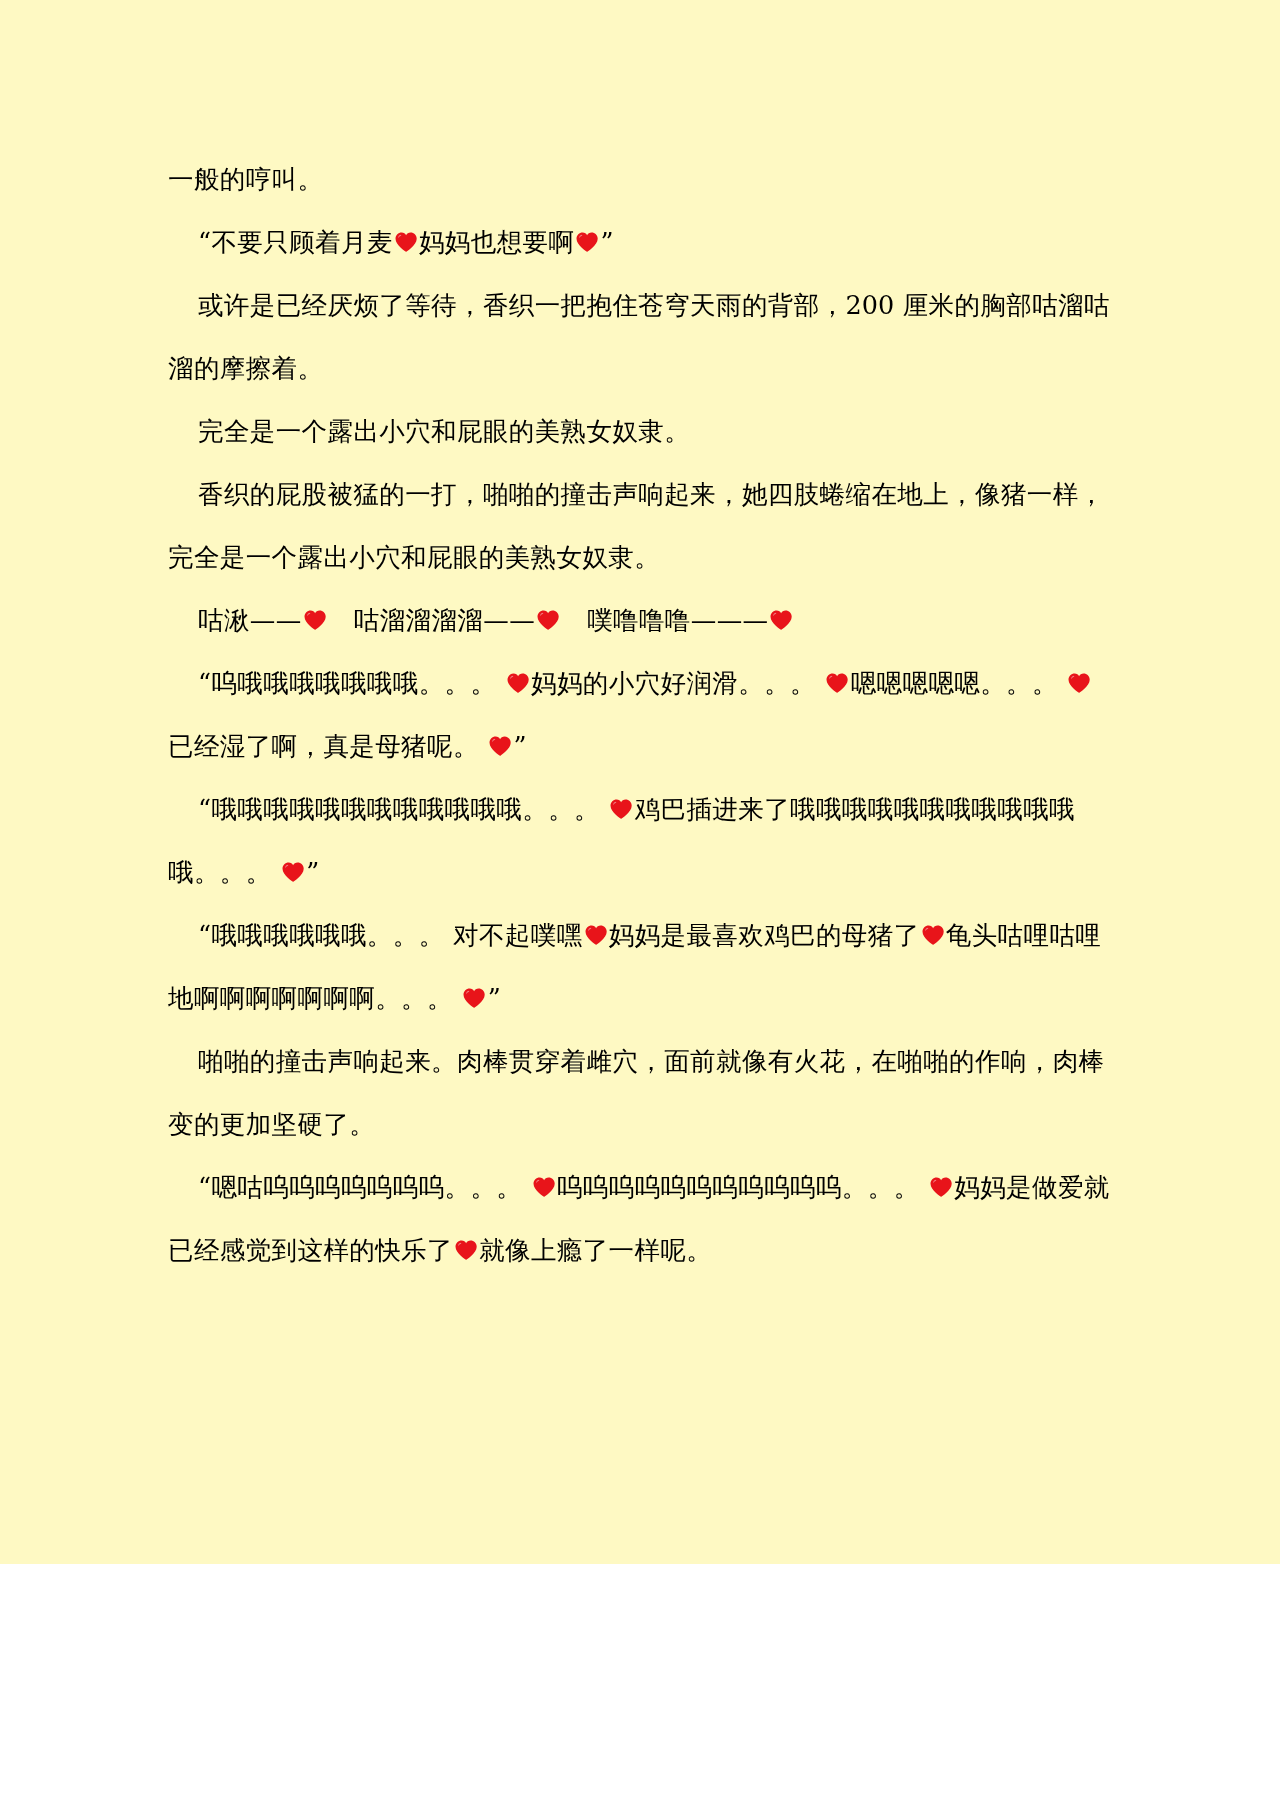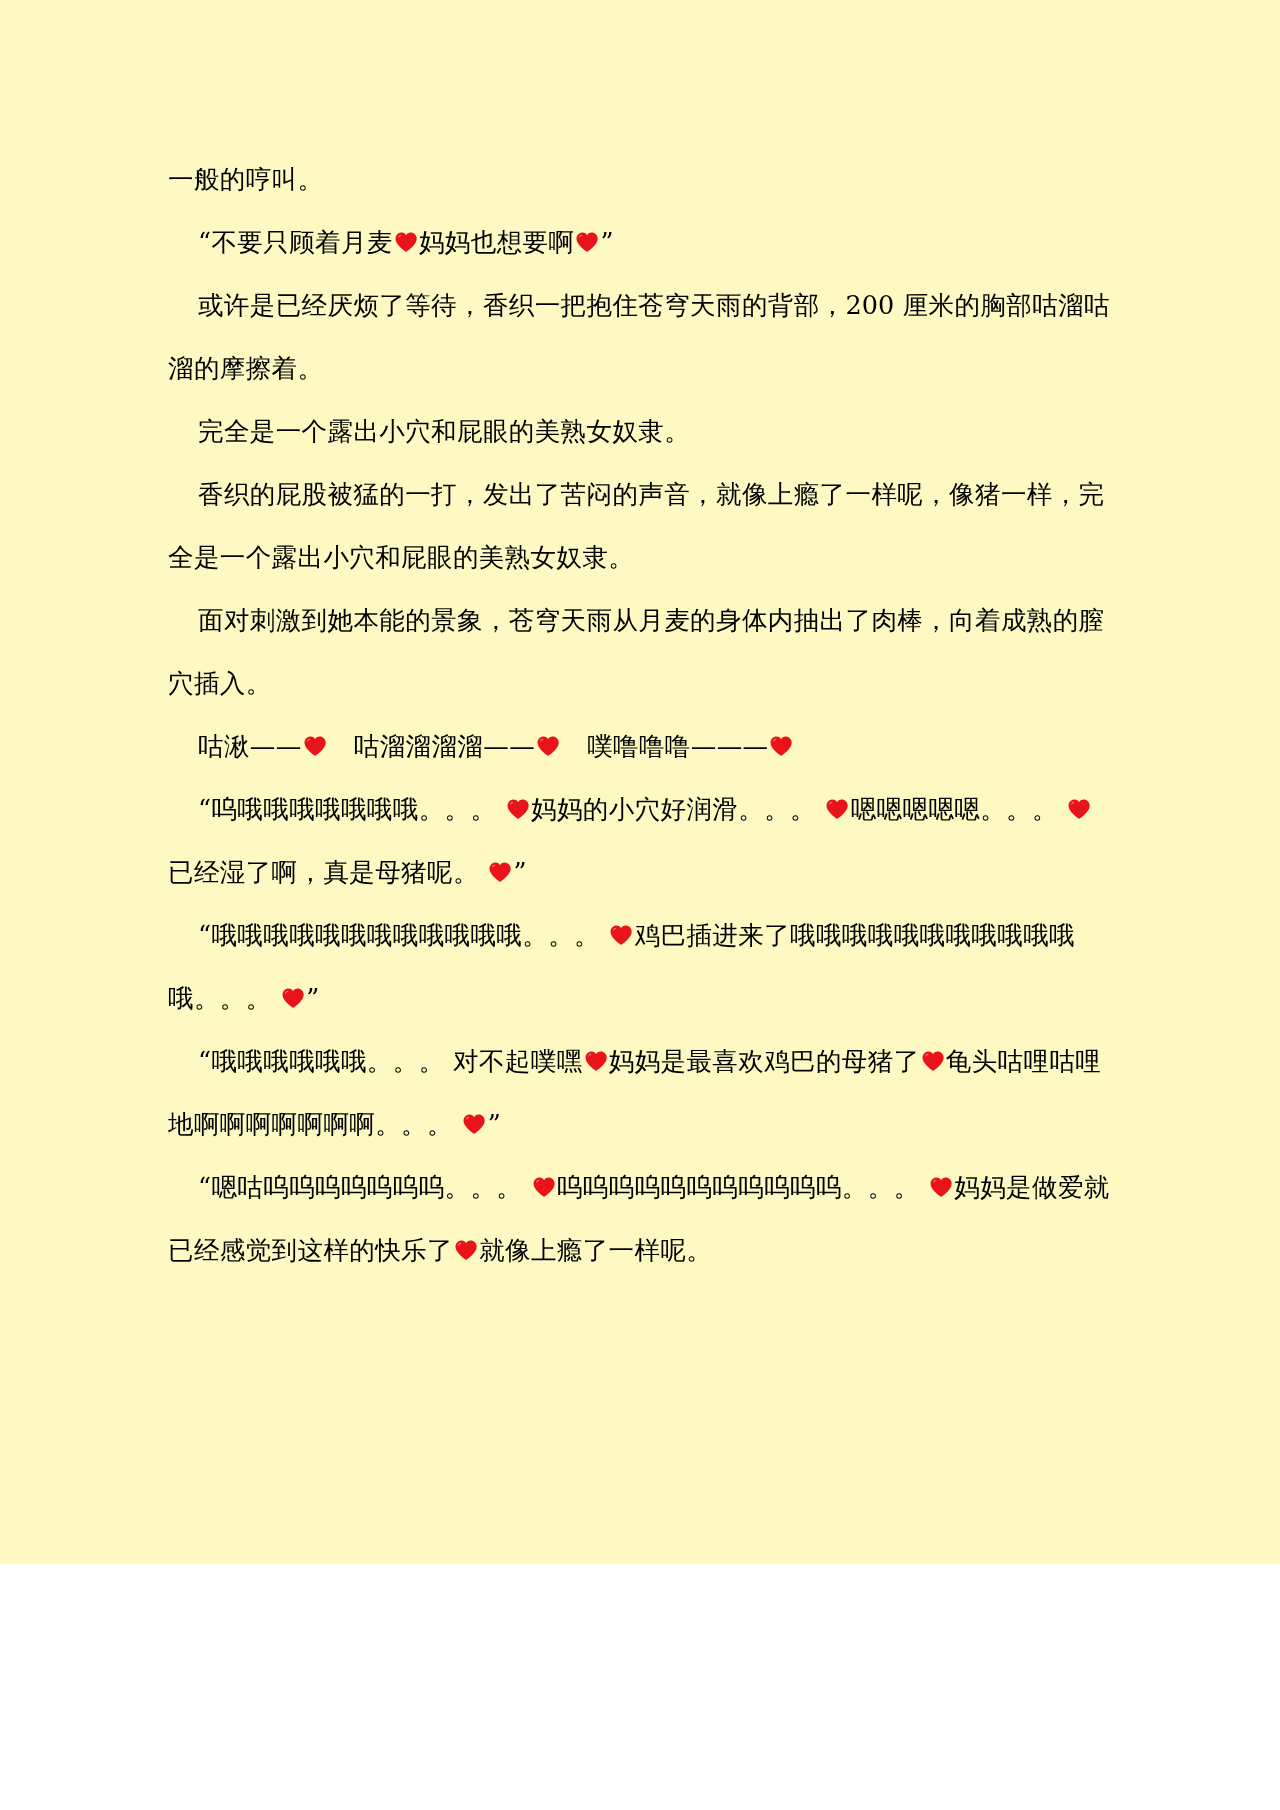--- a/index.html
+++ b/index.html
@@ -50,22 +50,21 @@
       <p class="para">一般的哼叫。</p>
       <p class="para indent">“不要只顾着月麦<span class="heart"><svg viewBox="0 0 32 32" xmlns="http://www.w3.org/2000/svg" aria-hidden="true">
             <path fill="#e8141a" d="M16 29 C16 29 2 20.2 2 11.6 C2 6.9 5.7 3.4 10.1 3.4 C12.8 3.4 14.9 4.8 16 6.9 C17.1 4.8 19.2 3.4 21.9 3.4 C26.3 3.4 30 6.9 30 11.6 C30 20.2 16 29 16 29 Z"></path>
             <path fill="#ffffff" opacity="0.45" d="M8.6 6.4 C6.6 7.1 5.4 8.9 5.5 10.8 C6.6 9.1 8.1 8 9.8 7.6 Z"></path>
           </svg></span>妈妈也想要啊<span class="heart"><svg viewBox="0 0 32 32" xmlns="http://www.w3.org/2000/svg" aria-hidden="true">
             <path fill="#e8141a" d="M16 29 C16 29 2 20.2 2 11.6 C2 6.9 5.7 3.4 10.1 3.4 C12.8 3.4 14.9 4.8 16 6.9 C17.1 4.8 19.2 3.4 21.9 3.4 C26.3 3.4 30 6.9 30 11.6 C30 20.2 16 29 16 29 Z"></path>
             <path fill="#ffffff" opacity="0.45" d="M8.6 6.4 C6.6 7.1 5.4 8.9 5.5 10.8 C6.6 9.1 8.1 8 9.8 7.6 Z"></path>
           </svg></span>”</p>
       <p class="para indent">或许是已经厌烦了等待，香织一把抱住苍穹天雨的背部，<span class="num">200</span> 厘米的胸部咕溜咕溜的摩擦着。</p>
       <p class="para indent">完全是一个露出小穴和屁眼的美熟女奴隶。</p>
-      <p class="para indent">香织的屁股被猛的一打，发出了苦闷的声音，就像上瘾了一样呢，像猪一样，完全是一个露出小穴和屁眼的美熟女奴隶。</p>
-      <p class="para indent">面对刺激到她本能的景象，苍穹天雨从月麦的身体内抽出了肉棒，向着成熟的膣穴插入。</p>
+      <p class="para indent">香织的屁股被猛的一打，啪啪的撞击声响起来，她四肢蜷缩在地上，像猪一样，完全是一个露出小穴和屁眼的美熟女奴隶。</p>
       <p class="para indent">咕湫——<span class="heart"><svg viewBox="0 0 32 32" xmlns="http://www.w3.org/2000/svg" aria-hidden="true">
             <path fill="#e8141a" d="M16 29 C16 29 2 20.2 2 11.6 C2 6.9 5.7 3.4 10.1 3.4 C12.8 3.4 14.9 4.8 16 6.9 C17.1 4.8 19.2 3.4 21.9 3.4 C26.3 3.4 30 6.9 30 11.6 C30 20.2 16 29 16 29 Z"></path>
             <path fill="#ffffff" opacity="0.45" d="M8.6 6.4 C6.6 7.1 5.4 8.9 5.5 10.8 C6.6 9.1 8.1 8 9.8 7.6 Z"></path>
           </svg></span>　咕溜溜溜溜——<span class="heart"><svg viewBox="0 0 32 32" xmlns="http://www.w3.org/2000/svg" aria-hidden="true">
             <path fill="#e8141a" d="M16 29 C16 29 2 20.2 2 11.6 C2 6.9 5.7 3.4 10.1 3.4 C12.8 3.4 14.9 4.8 16 6.9 C17.1 4.8 19.2 3.4 21.9 3.4 C26.3 3.4 30 6.9 30 11.6 C30 20.2 16 29 16 29 Z"></path>
             <path fill="#ffffff" opacity="0.45" d="M8.6 6.4 C6.6 7.1 5.4 8.9 5.5 10.8 C6.6 9.1 8.1 8 9.8 7.6 Z"></path>
           </svg></span>　噗噜噜噜———<span class="heart"><svg viewBox="0 0 32 32" xmlns="http://www.w3.org/2000/svg" aria-hidden="true">
             <path fill="#e8141a" d="M16 29 C16 29 2 20.2 2 11.6 C2 6.9 5.7 3.4 10.1 3.4 C12.8 3.4 14.9 4.8 16 6.9 C17.1 4.8 19.2 3.4 21.9 3.4 C26.3 3.4 30 6.9 30 11.6 C30 20.2 16 29 16 29 Z"></path>
             <path fill="#ffffff" opacity="0.45" d="M8.6 6.4 C6.6 7.1 5.4 8.9 5.5 10.8 C6.6 9.1 8.1 8 9.8 7.6 Z"></path>
           </svg></span></p>
@@ -92,20 +91,21 @@
       <p class="para indent">“哦哦哦哦哦哦。。。 对不起噗嘿<span class="heart"><svg viewBox="0 0 32 32" xmlns="http://www.w3.org/2000/svg" aria-hidden="true">
             <path fill="#e8141a" d="M16 29 C16 29 2 20.2 2 11.6 C2 6.9 5.7 3.4 10.1 3.4 C12.8 3.4 14.9 4.8 16 6.9 C17.1 4.8 19.2 3.4 21.9 3.4 C26.3 3.4 30 6.9 30 11.6 C30 20.2 16 29 16 29 Z"></path>
             <path fill="#ffffff" opacity="0.45" d="M8.6 6.4 C6.6 7.1 5.4 8.9 5.5 10.8 C6.6 9.1 8.1 8 9.8 7.6 Z"></path>
           </svg></span>妈妈是最喜欢鸡巴的母猪了<span class="heart"><svg viewBox="0 0 32 32" xmlns="http://www.w3.org/2000/svg" aria-hidden="true">
             <path fill="#e8141a" d="M16 29 C16 29 2 20.2 2 11.6 C2 6.9 5.7 3.4 10.1 3.4 C12.8 3.4 14.9 4.8 16 6.9 C17.1 4.8 19.2 3.4 21.9 3.4 C26.3 3.4 30 6.9 30 11.6 C30 20.2 16 29 16 29 Z"></path>
             <path fill="#ffffff" opacity="0.45" d="M8.6 6.4 C6.6 7.1 5.4 8.9 5.5 10.8 C6.6 9.1 8.1 8 9.8 7.6 Z"></path>
           </svg></span>龟头咕哩咕哩地啊啊啊啊啊啊啊。。。 <span class="heart"><svg viewBox="0 0 32 32" xmlns="http://www.w3.org/2000/svg" aria-hidden="true">
             <path fill="#e8141a" d="M16 29 C16 29 2 20.2 2 11.6 C2 6.9 5.7 3.4 10.1 3.4 C12.8 3.4 14.9 4.8 16 6.9 C17.1 4.8 19.2 3.4 21.9 3.4 C26.3 3.4 30 6.9 30 11.6 C30 20.2 16 29 16 29 Z"></path>
             <path fill="#ffffff" opacity="0.45" d="M8.6 6.4 C6.6 7.1 5.4 8.9 5.5 10.8 C6.6 9.1 8.1 8 9.8 7.6 Z"></path>
           </svg></span>”</p>
+      <p class="para indent">啪啪的撞击声响起来。肉棒贯穿着雌穴，面前就像有火花，在啪啪的作响，肉棒变的更加坚硬了。</p>
       <p class="para indent">“嗯咕呜呜呜呜呜呜呜。。。 <span class="heart"><svg viewBox="0 0 32 32" xmlns="http://www.w3.org/2000/svg" aria-hidden="true">
             <path fill="#e8141a" d="M16 29 C16 29 2 20.2 2 11.6 C2 6.9 5.7 3.4 10.1 3.4 C12.8 3.4 14.9 4.8 16 6.9 C17.1 4.8 19.2 3.4 21.9 3.4 C26.3 3.4 30 6.9 30 11.6 C30 20.2 16 29 16 29 Z"></path>
             <path fill="#ffffff" opacity="0.45" d="M8.6 6.4 C6.6 7.1 5.4 8.9 5.5 10.8 C6.6 9.1 8.1 8 9.8 7.6 Z"></path>
           </svg></span>呜呜呜呜呜呜呜呜呜呜呜。。。 <span class="heart"><svg viewBox="0 0 32 32" xmlns="http://www.w3.org/2000/svg" aria-hidden="true">
             <path fill="#e8141a" d="M16 29 C16 29 2 20.2 2 11.6 C2 6.9 5.7 3.4 10.1 3.4 C12.8 3.4 14.9 4.8 16 6.9 C17.1 4.8 19.2 3.4 21.9 3.4 C26.3 3.4 30 6.9 30 11.6 C30 20.2 16 29 16 29 Z"></path>
             <path fill="#ffffff" opacity="0.45" d="M8.6 6.4 C6.6 7.1 5.4 8.9 5.5 10.8 C6.6 9.1 8.1 8 9.8 7.6 Z"></path>
           </svg></span>妈妈是做爱就已经感觉到这样的快乐了<span class="heart"><svg viewBox="0 0 32 32" xmlns="http://www.w3.org/2000/svg" aria-hidden="true">
             <path fill="#e8141a" d="M16 29 C16 29 2 20.2 2 11.6 C2 6.9 5.7 3.4 10.1 3.4 C12.8 3.4 14.9 4.8 16 6.9 C17.1 4.8 19.2 3.4 21.9 3.4 C26.3 3.4 30 6.9 30 11.6 C30 20.2 16 29 16 29 Z"></path>
             <path fill="#ffffff" opacity="0.45" d="M8.6 6.4 C6.6 7.1 5.4 8.9 5.5 10.8 C6.6 9.1 8.1 8 9.8 7.6 Z"></path>
           </svg></span>就像上瘾了一样呢。</p>

